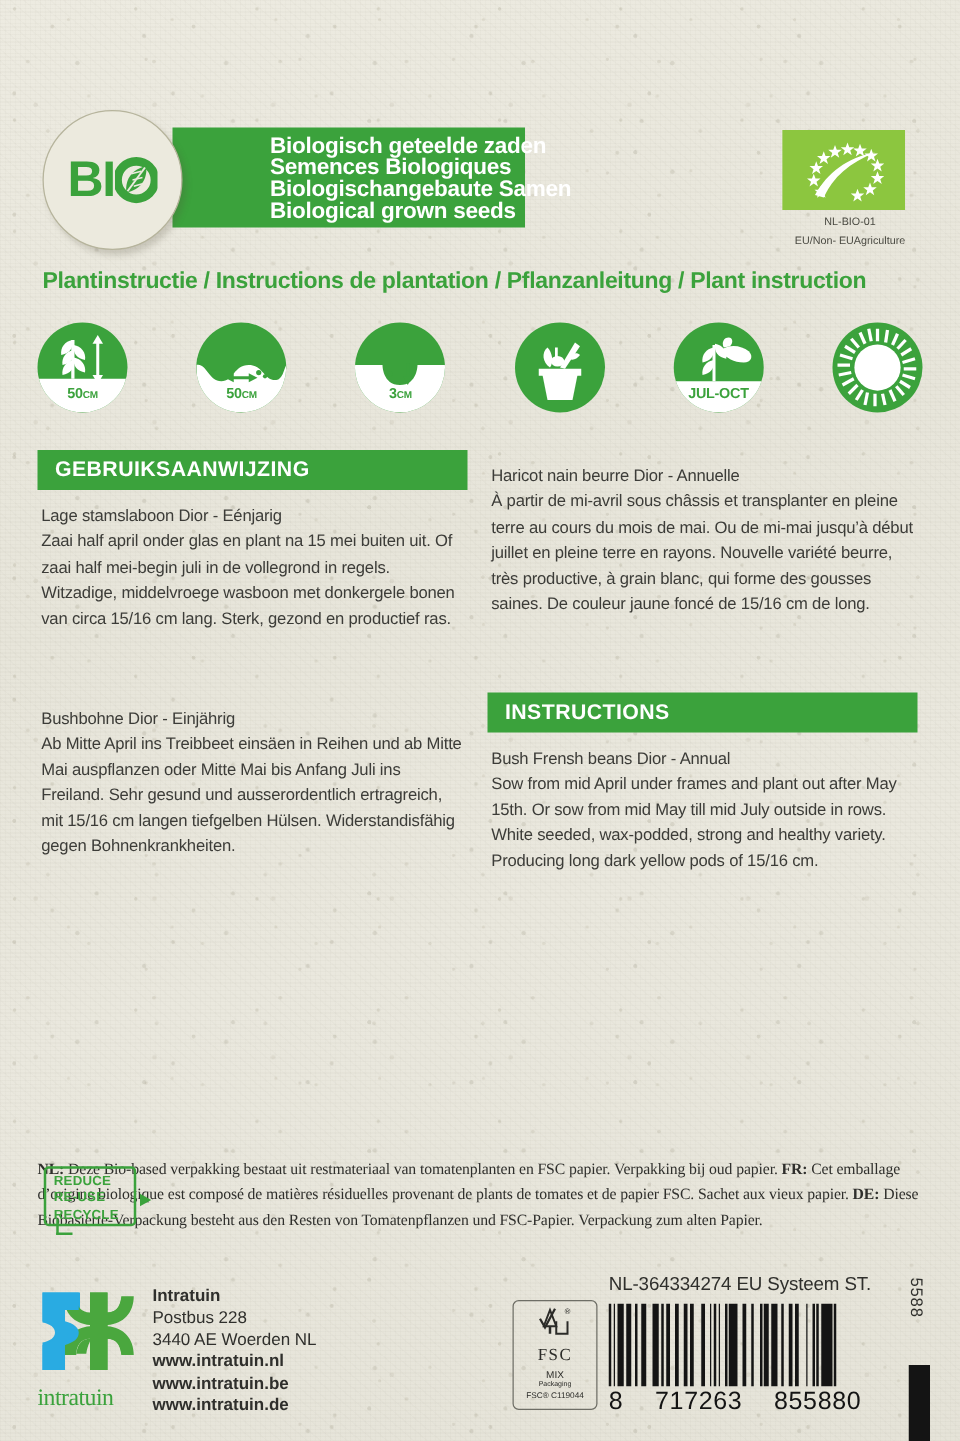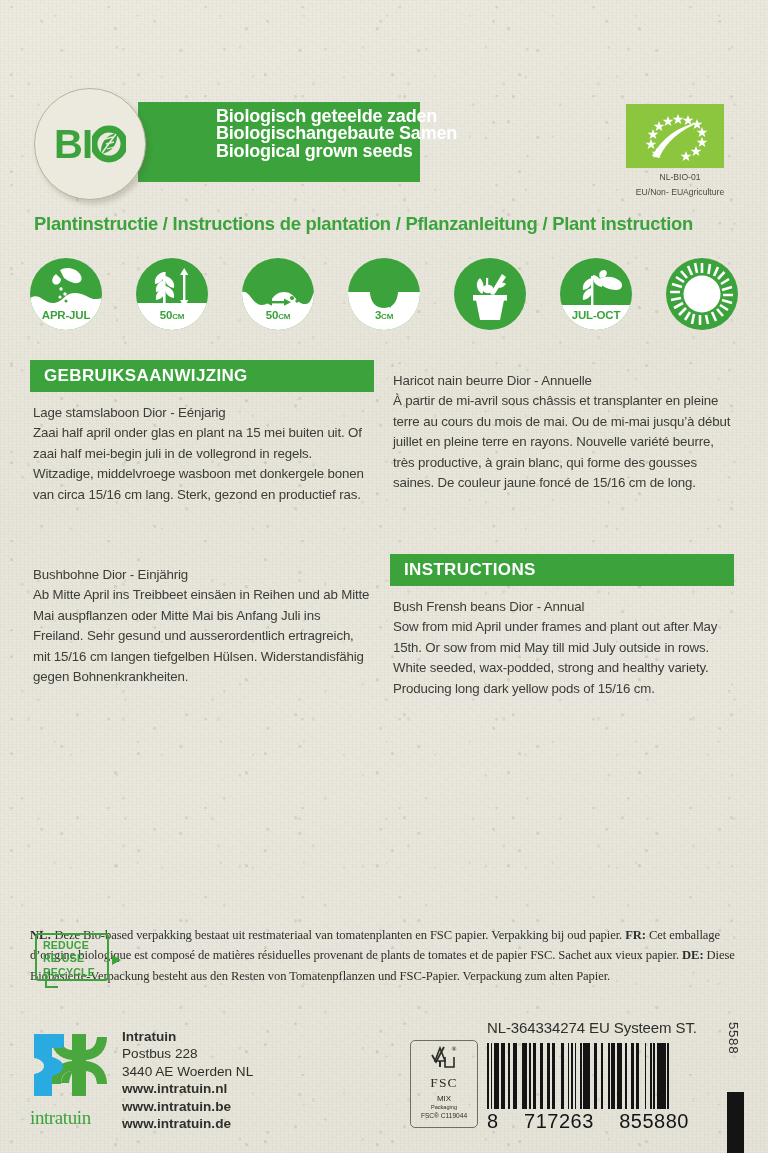--- a/index.html
+++ b/index.html
@@ -306,20 +306,21 @@
 <body>
 
 <div id="paper-texture"></div>
 <div id="grain-overlay"></div>
 
 <div id="page">
 
   <div id="bio-header">
     <div class="bio-banner">
       <div>Biologisch geteelde zaden</div>
+      <div>Semences Biologiques</div>
       <div>Biologischangebaute Samen</div>
       <div>Biological grown seeds</div>
     </div>
     <div class="bio-badge">
       <span class="bio-badge-text">
         <span>BI</span>
         <svg width="34" height="38" viewBox="0 0 34 38">
           <circle cx="17" cy="19" r="15" fill="none" stroke="#3ba23c" stroke-width="7"></circle>
           <path d="M25 8 C26 19 20 27 9 29 C8 18 14 10 25 8 Z" fill="#3ba23c"></path>
           <path d="M24 9 L10 28" stroke="#eceade" stroke-width="1.6" fill="none"></path>
@@ -349,32 +350,20 @@
       </g>
     </svg>
     <div class="eu-caption">NL-BIO-01</div>
     <div class="eu-caption">EU/Non- EUAgriculture</div>
   </div>
 
   <div id="plant-instruction-title">Plantinstructie / Instructions de plantation / Pflanzanleitung / Plant instruction</div>
 
   <div id="icon-row">
 
-    <div class="picto">
-      <svg viewBox="0 0 72 72">
-        <path d="M0 40 C10 34 14 46 24 45 C34 44 34 34 46 35 C58 36 60 44 72 40 L72 72 L0 72 Z" fill="#ffffff"></path>
-        <path d="M30 12 C36 8 46 10 50 16 C54 22 50 26 44 25 C40 24 37 22 34 20 L30 12 Z" fill="#ffffff"></path>
-        <path d="M26 16 C22 19 21 24 24 26 C27 28 31 25 31 21 Z" fill="#ffffff"></path>
-        <circle cx="31" cy="31" r="1.7" fill="#ffffff"></circle>
-        <circle cx="35" cy="36" r="1.7" fill="#ffffff"></circle>
-        <circle cx="30" cy="39" r="1.6" fill="#ffffff"></circle>
-        <circle cx="36" cy="43" r="1.5" fill="#3ba23c"></circle>
-      </svg>
-      <div class="picto-label">APR-JUL</div>
-    </div>
 
     <div class="picto">
       <svg viewBox="0 0 72 72">
         <rect x="0" y="45" width="72" height="27" fill="#ffffff"></rect>
         <rect x="27" y="14" width="2.6" height="31" fill="#ffffff"></rect>
         <path d="M28 14 C22 15 18 20 19 26 C25 25 29 21 28 14 Z" fill="#ffffff"></path>
         <path d="M29 22 C23 23 19 28 20 34 C26 33 30 29 29 22 Z" fill="#ffffff"></path>
         <path d="M29 30 C23 31 19 36 20 42 C26 41 30 37 29 30 Z" fill="#ffffff"></path>
         <path d="M29 18 C35 19 39 24 38 30 C32 29 28 25 29 18 Z" fill="#ffffff"></path>
         <path d="M29 28 C35 29 39 34 38 40 C32 39 28 35 29 28 Z" fill="#ffffff"></path>

